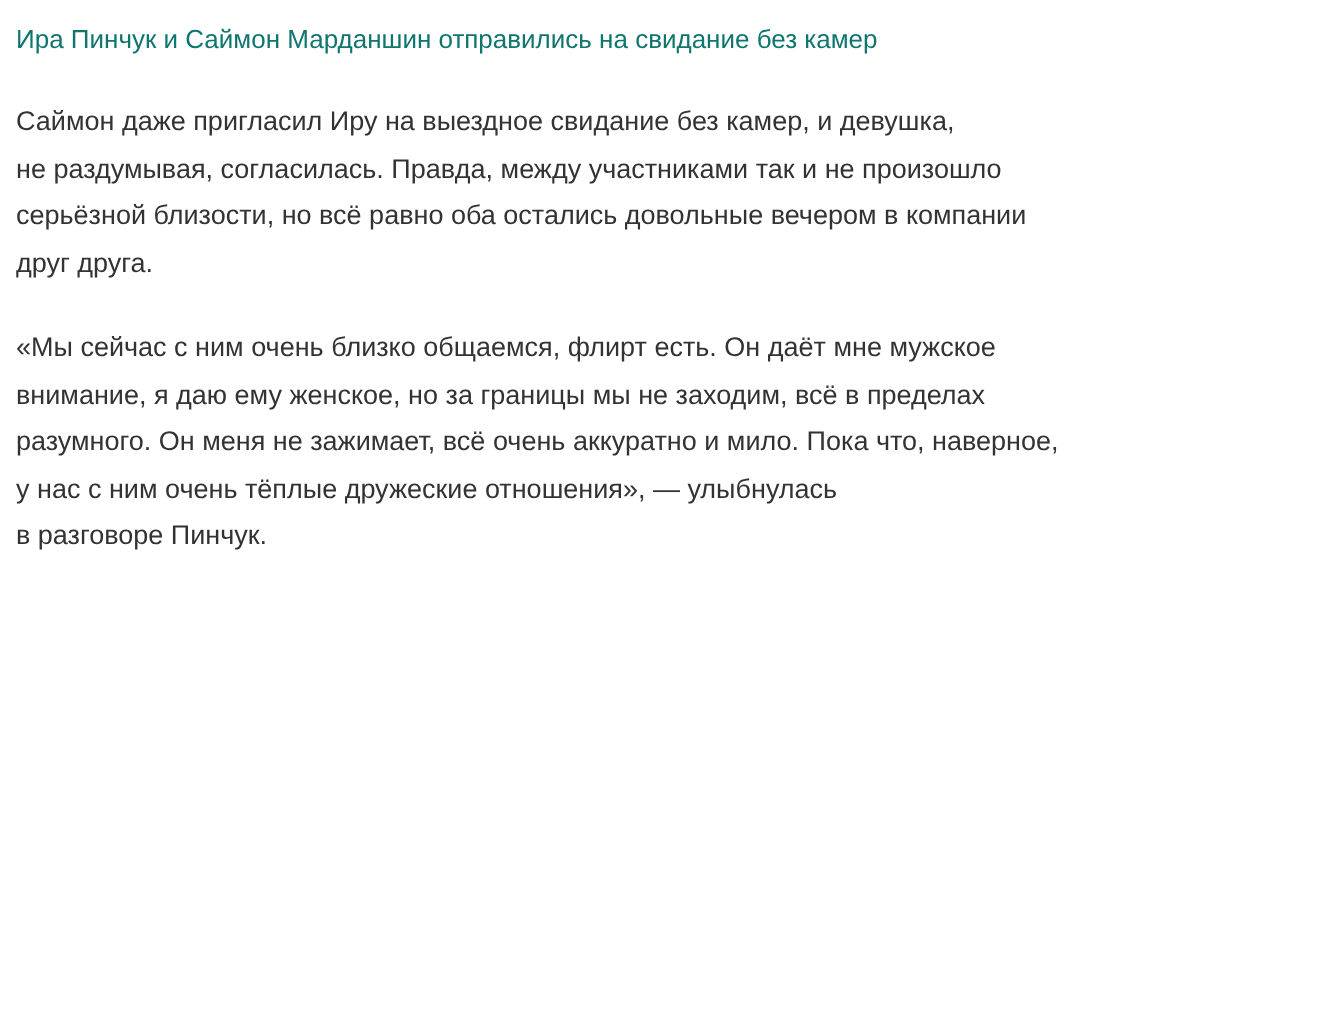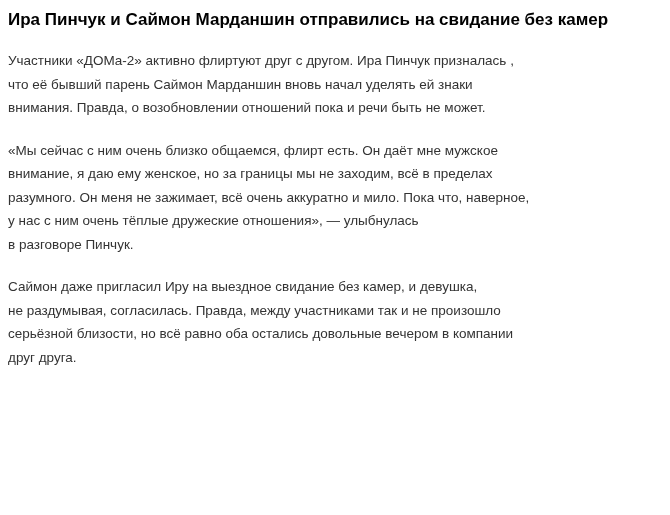--- a/index.html
+++ b/index.html
@@ -13,47 +13,44 @@
     font-family: "Liberation Sans", sans-serif;
     color: #222222;
     overflow: hidden;
   }
   .article {
     padding: 10px 8px 0 8px;
     box-sizing: border-box;
     width: 670px;
   }
   .headline {
-    font-size: 17px;
+    font-size: 13px;
     line-height: 20px;
-    color: #000000;
+    color: #0f766e;
     margin: 0 0 19px 0;
-    font-weight: bold;
+    font-weight: normal;
   }
   .para {
     font-size: 13.5px;
     line-height: 23.5px;
     color: #333333;
     margin: 0 0 19px 0;
     white-space: pre-line;
   }
   .para:last-child {
     margin-bottom: 0;
   }
 </style>
 </head>
 <body>
 
 <div class="article">
   <h1 class="headline">Ира Пинчук и Саймон Марданшин отправились на свидание без камер</h1>
-  <p class="para">Участники «ДОМа-2» активно флиртуют друг с другом. Ира Пинчук призналась ,
-что её бывший парень Саймон Марданшин вновь начал уделять ей знаки
-внимания. Правда, о возобновлении отношений пока и речи быть не может.</p>
+  <p class="para">Саймон даже пригласил Иру на выездное свидание без камер, и девушка,
+не раздумывая, согласилась. Правда, между участниками так и не произошло
+серьёзной близости, но всё равно оба остались довольные вечером в компании
+друг друга.</p>
   <p class="para">«Мы сейчас с ним очень близко общаемся, флирт есть. Он даёт мне мужское
 внимание, я даю ему женское, но за границы мы не заходим, всё в пределах
 разумного. Он меня не зажимает, всё очень аккуратно и мило. Пока что, наверное,
 у нас с ним очень тёплые дружеские отношения», — улыбнулась
 в разговоре Пинчук.</p>
-  <p class="para">Саймон даже пригласил Иру на выездное свидание без камер, и девушка,
-не раздумывая, согласилась. Правда, между участниками так и не произошло
-серьёзной близости, но всё равно оба остались довольные вечером в компании
-друг друга.</p>
 </div>
 
 </body></html>

